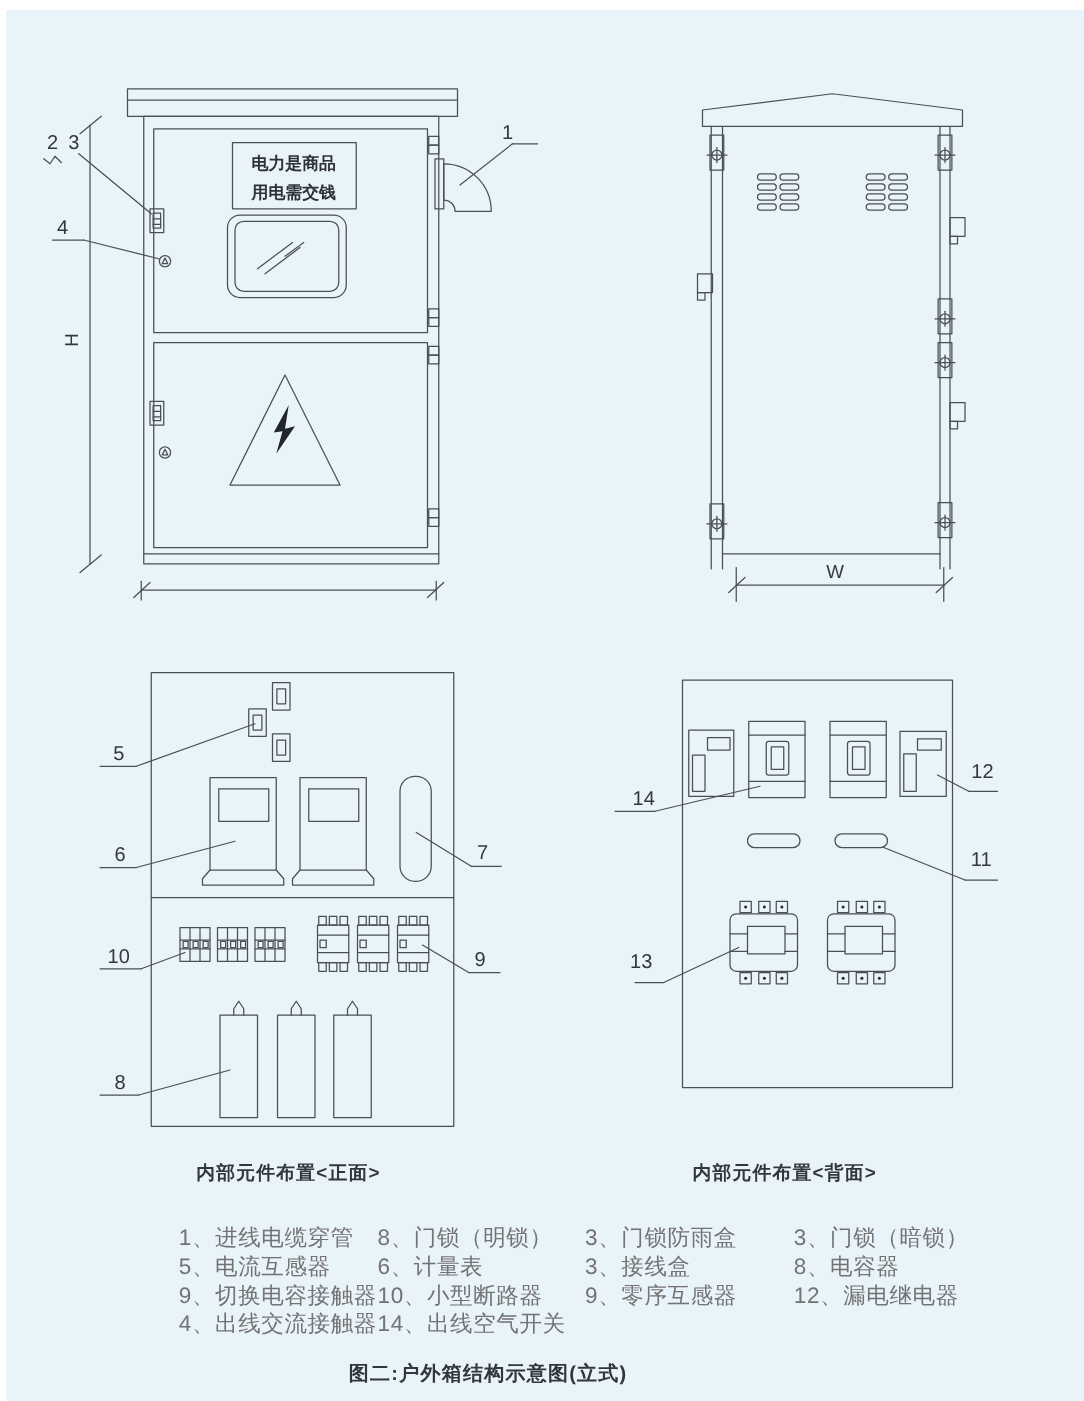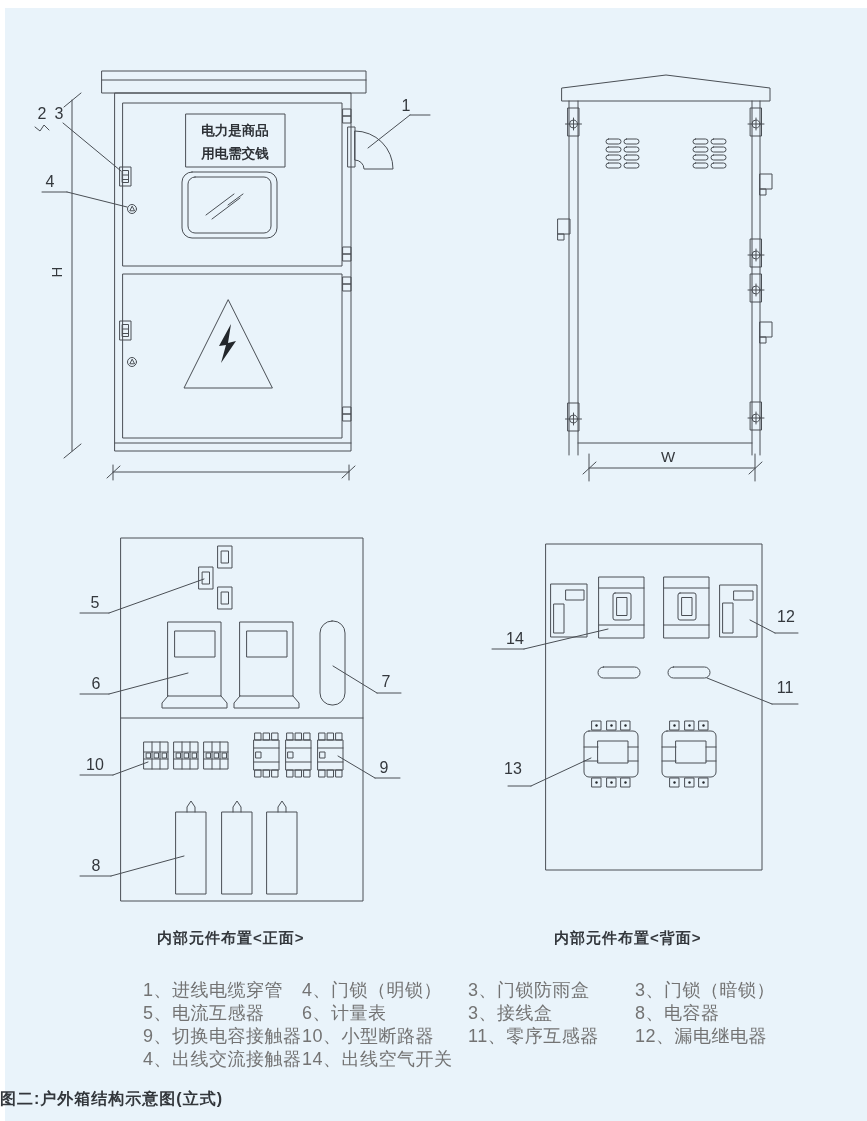--- a/index.html
+++ b/index.html
@@ -25,21 +25,21 @@
   }
   .caption-front{left:157px;top:929px;}
   .caption-back{left:554px;top:929px;}
   .legend{
     position:absolute;left:143px;top:982px;
     display:grid;grid-template-columns:159px 166px 167px 190px;
     row-gap:6px;font-size:18px;font-weight:500;color:#737373;
     letter-spacing:0.5px;line-height:17px;
   }
   .figure-title{
-    position:absolute;left:0;top:1089px;width:781px;text-align:left;
+    position:absolute;left:0;top:1089px;width:781px;text-align:center;
     font-size:16px;font-weight:600;color:#33373c;letter-spacing:1px;
   }
 </style>
 </head>
 <body>
 
 <div class="blue-canvas"></div>
 
 <svg width="867" height="1121" viewBox="0 0 867 1121">
 
@@ -424,28 +424,28 @@
       <line class="ln" x1="531" y1="786" x2="591" y2="758"></line>
     </g>
   </g>
 </svg>
 
 <div class="caption caption-front">内部元件布置&lt;正面&gt;</div>
 <div class="caption caption-back">内部元件布置&lt;背面&gt;</div>
 
 <div class="legend">
   <span>1、进线电缆穿管</span>
-  <span>4、门锁（明锁）</span>
+  <span>8、门锁（明锁）</span>
   <span>3、门锁防雨盒</span>
   <span>3、门锁（暗锁）</span>
   <span>5、电流互感器</span>
   <span>6、计量表</span>
   <span>3、接线盒</span>
   <span>8、电容器</span>
   <span>9、切换电容接触器</span>
   <span>10、小型断路器</span>
-  <span>11、零序互感器</span>
+  <span>9、零序互感器</span>
   <span>12、漏电继电器</span>
   <span>4、出线交流接触器</span>
   <span>14、出线空气开关</span>
 </div>
 
 <div class="figure-title">图二:户外箱结构示意图(立式)</div>
 
 </body></html>

